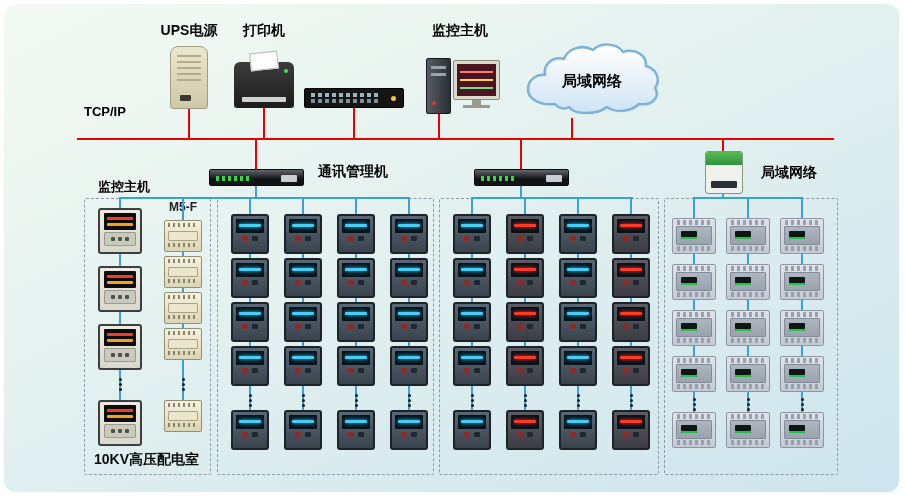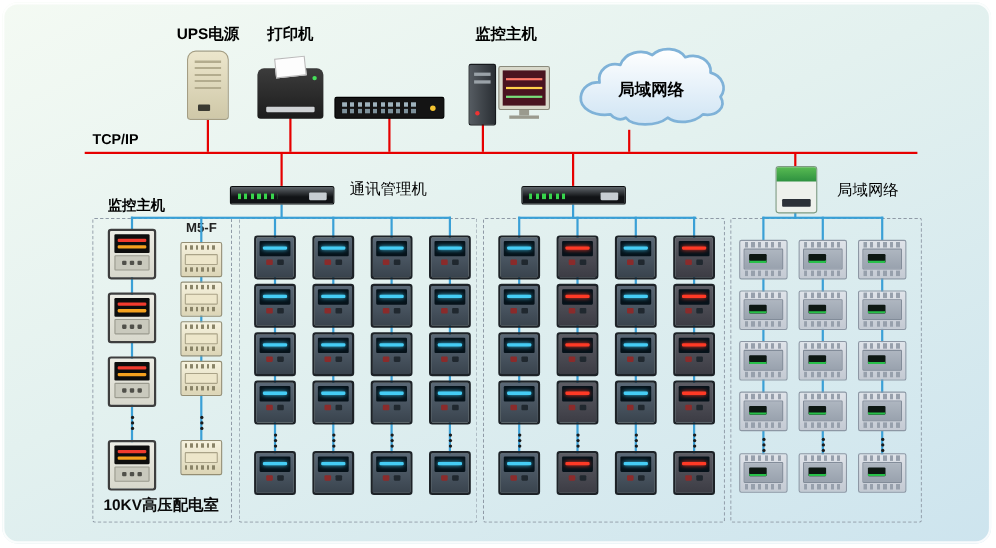--- a/index.html
+++ b/index.html
@@ -3,21 +3,21 @@
 <meta charset="utf-8">
 <style>
   html,body{margin:0;padding:0;background:#fff;font-family:"Liberation Sans","DejaVu Sans",sans-serif;}
   .stage{position:relative;width:905px;height:498px;background:#fff;overflow:hidden;}
   .canvas{position:absolute;left:2px;top:2px;width:899px;height:492px;border-radius:14px;
           background:linear-gradient(155deg,#f4faf3 0%,#e3f1ef 45%,#cde4ee 100%);
           box-shadow:inset 0 0 0 2px rgba(255,255,255,.85);}
   .lbl{position:absolute;font-size:14px;font-weight:600;color:#000;text-align:center;white-space:nowrap;}
   .lbl.small{font-size:13px;}
   .lbl.tiny{font-size:12px;color:#222;}
-  .lbl.bold{font-weight:400;}
+  .lbl.bold{font-weight:700;}
   .glbl{position:absolute;font-size:14px;font-weight:700;color:#0a0a0a;text-align:center;white-space:nowrap;z-index:4;}
   .gbox{position:absolute;border:1px dashed #8f9aa6;border-radius:2px;z-index:0;}
   .rl{position:absolute;background:#e60000;z-index:2;}
   .bl{position:absolute;background:#3aa0d6;z-index:1;}
   .dev{position:absolute;z-index:3;box-sizing:border-box;}
 
   
   .ups{background:linear-gradient(180deg,#ece6cc,#cfc8a8);border:1px solid #a49d83;border-radius:8px 8px 3px 3px;}
   .ups::before{content:"";position:absolute;left:6px;right:6px;top:8px;height:28px;
                background:repeating-linear-gradient(180deg,#b3ac8e 0 2px,transparent 2px 6px);}
@@ -109,21 +109,21 @@
           <linearGradient id="cg" x1="0" y1="0" x2="0" y2="1">
             <stop offset="0" stop-color="#ffffff"></stop>
               <stop offset="1" stop-color="#cfe4f4"></stop>
           </linearGradient>
         </defs>
         <path d="M38,66 C22,68 10,60 11,50 C12,41 20,36 28,37 C26,26 36,18 47,21 C51,10 66,6 76,12 C84,4 100,5 106,14 C118,10 130,17 129,28 C140,31 144,42 138,50 C144,60 134,68 122,66 C114,74 98,75 90,69 C80,77 58,77 52,69 C47,72 41,70 38,66 Z" fill="url(#cg)" stroke="#7fb2d8" stroke-width="2.5" stroke-linejoin="round"></path>
       </svg>
       <div class="cloud-label">局域网络</div>
     </div>
 
-    <div class="lbl small" style="left:82px;top:117px">TCP/IP</div>
+    <div class="lbl small" style="left:82px;top:102px">TCP/IP</div>
     <div class="rl" style="left:75px;top:136px;width:757px;height:2px"></div>
     <div class="rl" style="left:186px;top:106px;width:2px;height:30px"></div>
     <div class="rl" style="left:261px;top:105px;width:2px;height:31px"></div>
     <div class="rl" style="left:351px;top:105px;width:2px;height:31px"></div>
     <div class="rl" style="left:436px;top:111px;width:2px;height:25px"></div>
     <div class="rl" style="left:569px;top:116px;width:2px;height:20px"></div>
     <div class="rl" style="left:253px;top:138px;width:2px;height:29px"></div>
     <div class="rl" style="left:518px;top:138px;width:2px;height:29px"></div>
     <div class="rl" style="left:720px;top:138px;width:2px;height:12px"></div>
 

